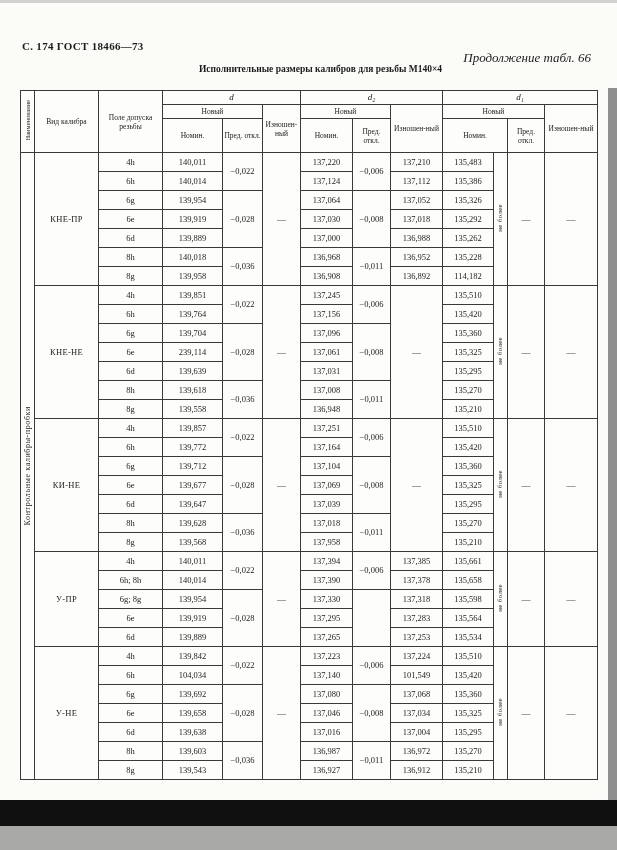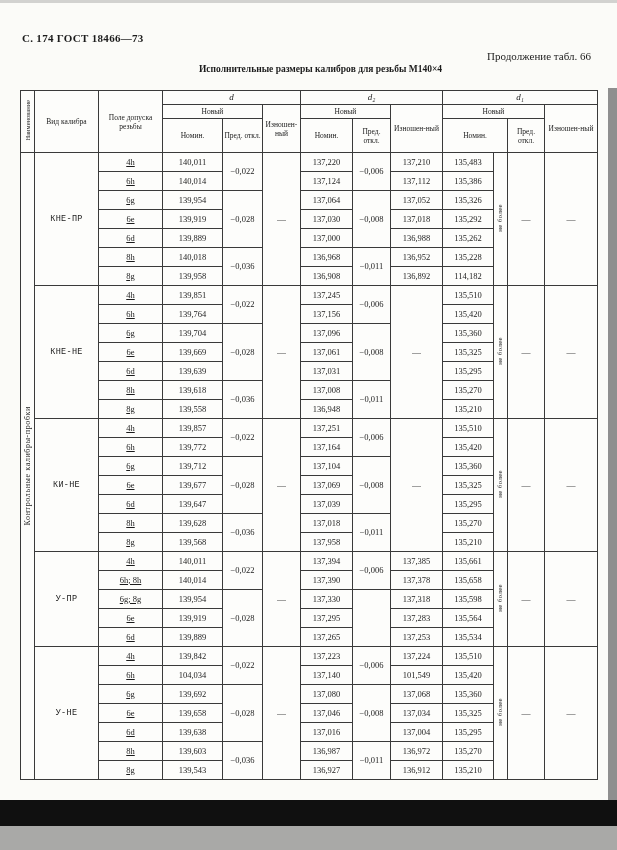--- a/index.html
+++ b/index.html
@@ -9,36 +9,36 @@
     background:#e9e9e7;
     font-family:"Liberation Serif", serif;
     color:#1c1c1c;
   }
   .page { position:absolute; inset:0; background:#fbfbf8; }
   .scan-top { position:absolute; left:0; top:0; width:100%; height:3px; background:#d2d2d0; }
   .gray-right { position:absolute; right:0; top:88px; width:9px; height:712px; background:#8f8f8f; }
   .black-bar { position:absolute; left:0; top:800px; width:100%; height:26px; background:#101010; }
   .gray-bottom { position:absolute; left:0; top:826px; width:100%; height:24px; background:#a9a9a7; }
 
-  .docref { position:absolute; left:22px; top:32px; font-weight:bold; font-size:11px; letter-spacing:0.3px; }
-  .cont { position:absolute; right:26px; top:50px; font-size:11px; }
+  .docref { position:absolute; left:22px; top:40px; font-weight:bold; font-size:11px; letter-spacing:0.3px; }
+  .cont { position:absolute; right:26px; top:50px; font-style:italic; font-size:13px; }
   .title { position:absolute; left:0; width:597px; top:64px; text-align:center; font-weight:bold; font-size:9.5px;padding-left:44px; }
   .units { position:absolute; left:0; width:597px; top:78px; text-align:right; font-size:8.5px;margin-left:32px; }
 
   table { position:absolute; left:20px; top:90px; width:577px; border-collapse:collapse; table-layout:fixed; background:#fdfdfb; }
   td, th { border:1px solid #3a3a3a; text-align:center; vertical-align:middle; overflow:hidden; padding:0 1px; }
   th { font-weight:normal; font-size:7.5px; line-height:1.2; }
   thead tr:nth-child(1) { height:14px; }
   thead tr:nth-child(2) { height:14px;margin-left:32px; }
   thead tr:nth-child(3) { height:34px; }
   tbody tr { height:19px; }
   td { font-size:8.5px; line-height:1; }
   .ital { font-style:italic; font-size:9px; }
-  .vid { font-size:8.5px; letter-spacing:0.3px;font-family:Liberation Mono, monospace; }
-  .tol { font-size:8.5px;text-decoration:underline; }
+  .vid { font-size:8.5px; letter-spacing:0.3px; }
+  .tol { font-size:8.5px; }
   .num { font-size:8.5px; }
   .dash { font-size:9px; }
   .vcol { padding:0; }
   .vspan {
     display:inline-block;
     writing-mode:vertical-rl;
     transform:rotate(180deg);
     white-space:nowrap;
     font-size:8px;
     letter-spacing:0.6px;
@@ -184,21 +184,21 @@
         <tr>
           <td class="tol">6g</td>
           <td class="num">139,704</td>
           <td rowspan="3" class="num">−0,028</td>
           <td class="num">137,096</td>
           <td rowspan="3" class="num">−0,008</td>
           <td class="num">135,360</td>
         </tr>
         <tr>
           <td class="tol">6e</td>
-          <td class="num">139,669</td>
+          <td class="num">239,114</td>
           <td class="num">137,061</td>
           <td class="num">135,325</td>
         </tr>
         <tr>
           <td class="tol">6d</td>
           <td class="num">139,639</td>
           <td class="num">137,031</td>
           <td class="num">135,295</td>
         </tr>
         <tr>

